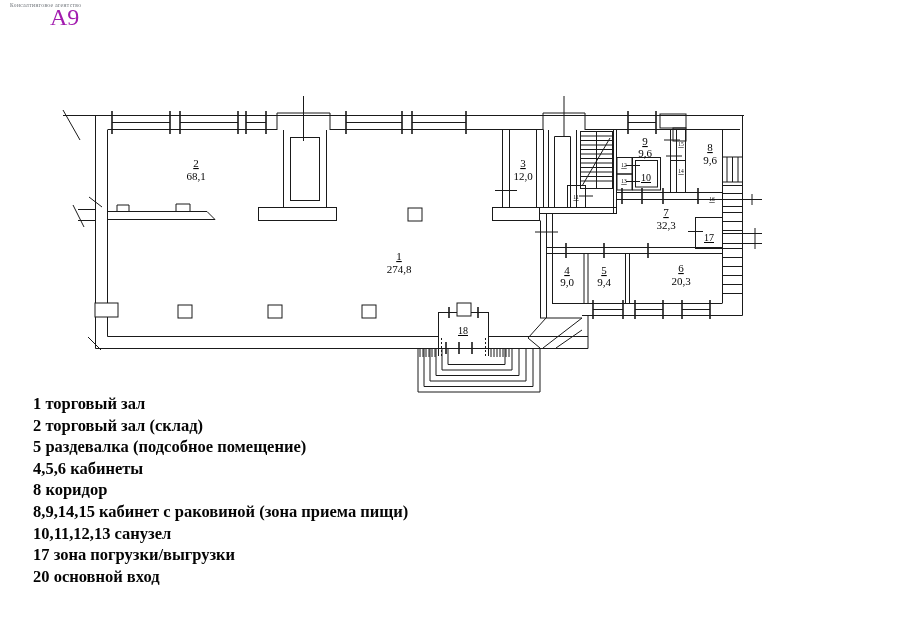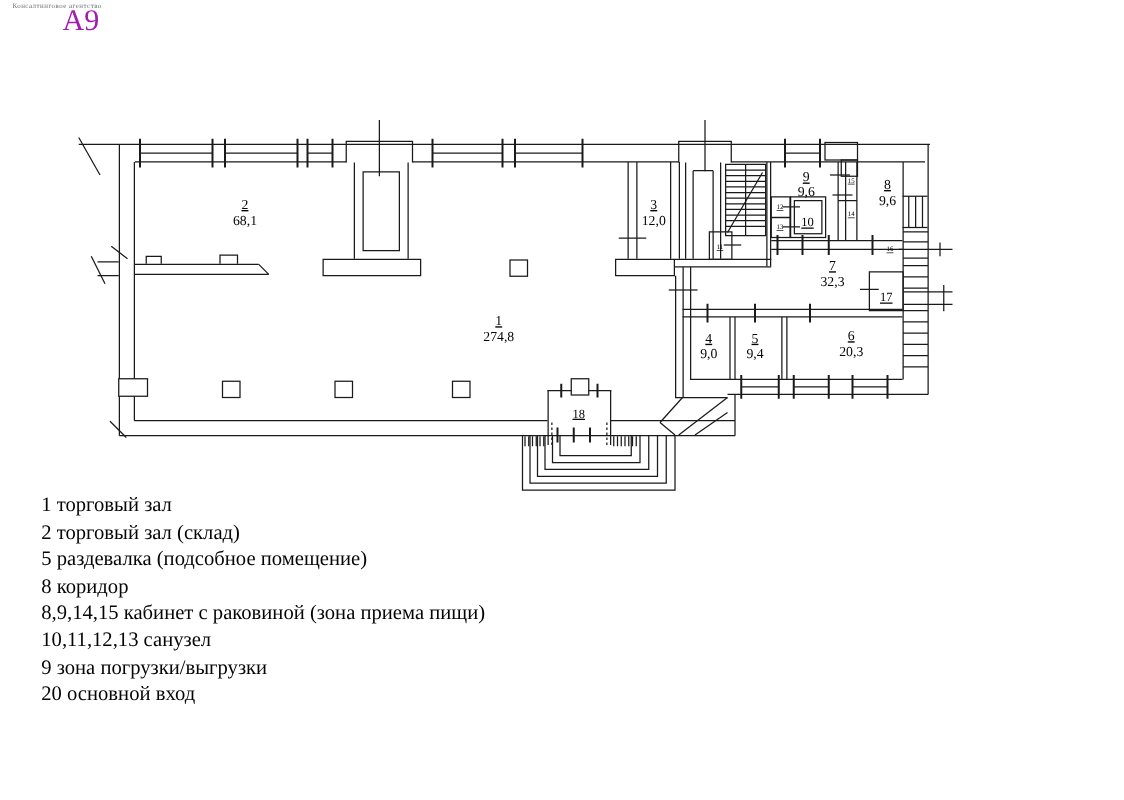--- a/index.html
+++ b/index.html
@@ -4,21 +4,21 @@
 <style>
   html,body{margin:0;padding:0;background:#ffffff;}
   body{width:899px;height:640px;position:relative;overflow:hidden;
        font-family:"Liberation Serif",serif;color:#000;}
   .agency{position:absolute;left:10px;top:2px;font-size:5.5px;letter-spacing:.4px;
           color:#6a6f75;font-family:"Liberation Serif",serif;}
   .logo{position:absolute;left:50px;top:4px;font-size:24px;color:#a21caf;
         font-family:"Liberation Serif",serif;}
   .legend{position:absolute;left:33px;top:393px;font-size:16.5px;line-height:21.6px;
           color:#050505;}
-  .legend div{white-space:nowrap;}
+  .legend div{white-space:nowrap;font-weight:bold;}
   svg{position:absolute;left:0;top:0;}
   text{font-family:"Liberation Serif",serif;fill:#050505;}
   .num{text-decoration:underline;}
 </style>
 </head>
 <body>
 
 <div class="agency">Консалтинговое агентство</div>
 <div class="logo">А9</div>
 
@@ -279,18 +279,19 @@
     <text class="num" x="681" y="173">14</text>
     <text class="num" x="681" y="146">15</text>
     <text class="num" x="712" y="201">16</text>
   </g>
 </svg>
 
 <div class="legend">
   <div>1 торговый зал</div>
   <div>2 торговый зал (склад)</div>
   <div>5 раздевалка (подсобное помещение)</div>
+  <div>4,5,6 кабинеты</div>
   <div>8 коридор</div>
   <div>8,9,14,15 кабинет с раковиной (зона приема пищи)</div>
   <div>10,11,12,13 санузел</div>
-  <div>9 зона погрузки/выгрузки</div>
+  <div>17 зона погрузки/выгрузки</div>
   <div>20 основной вход</div>
 </div>
 
 </body></html>

